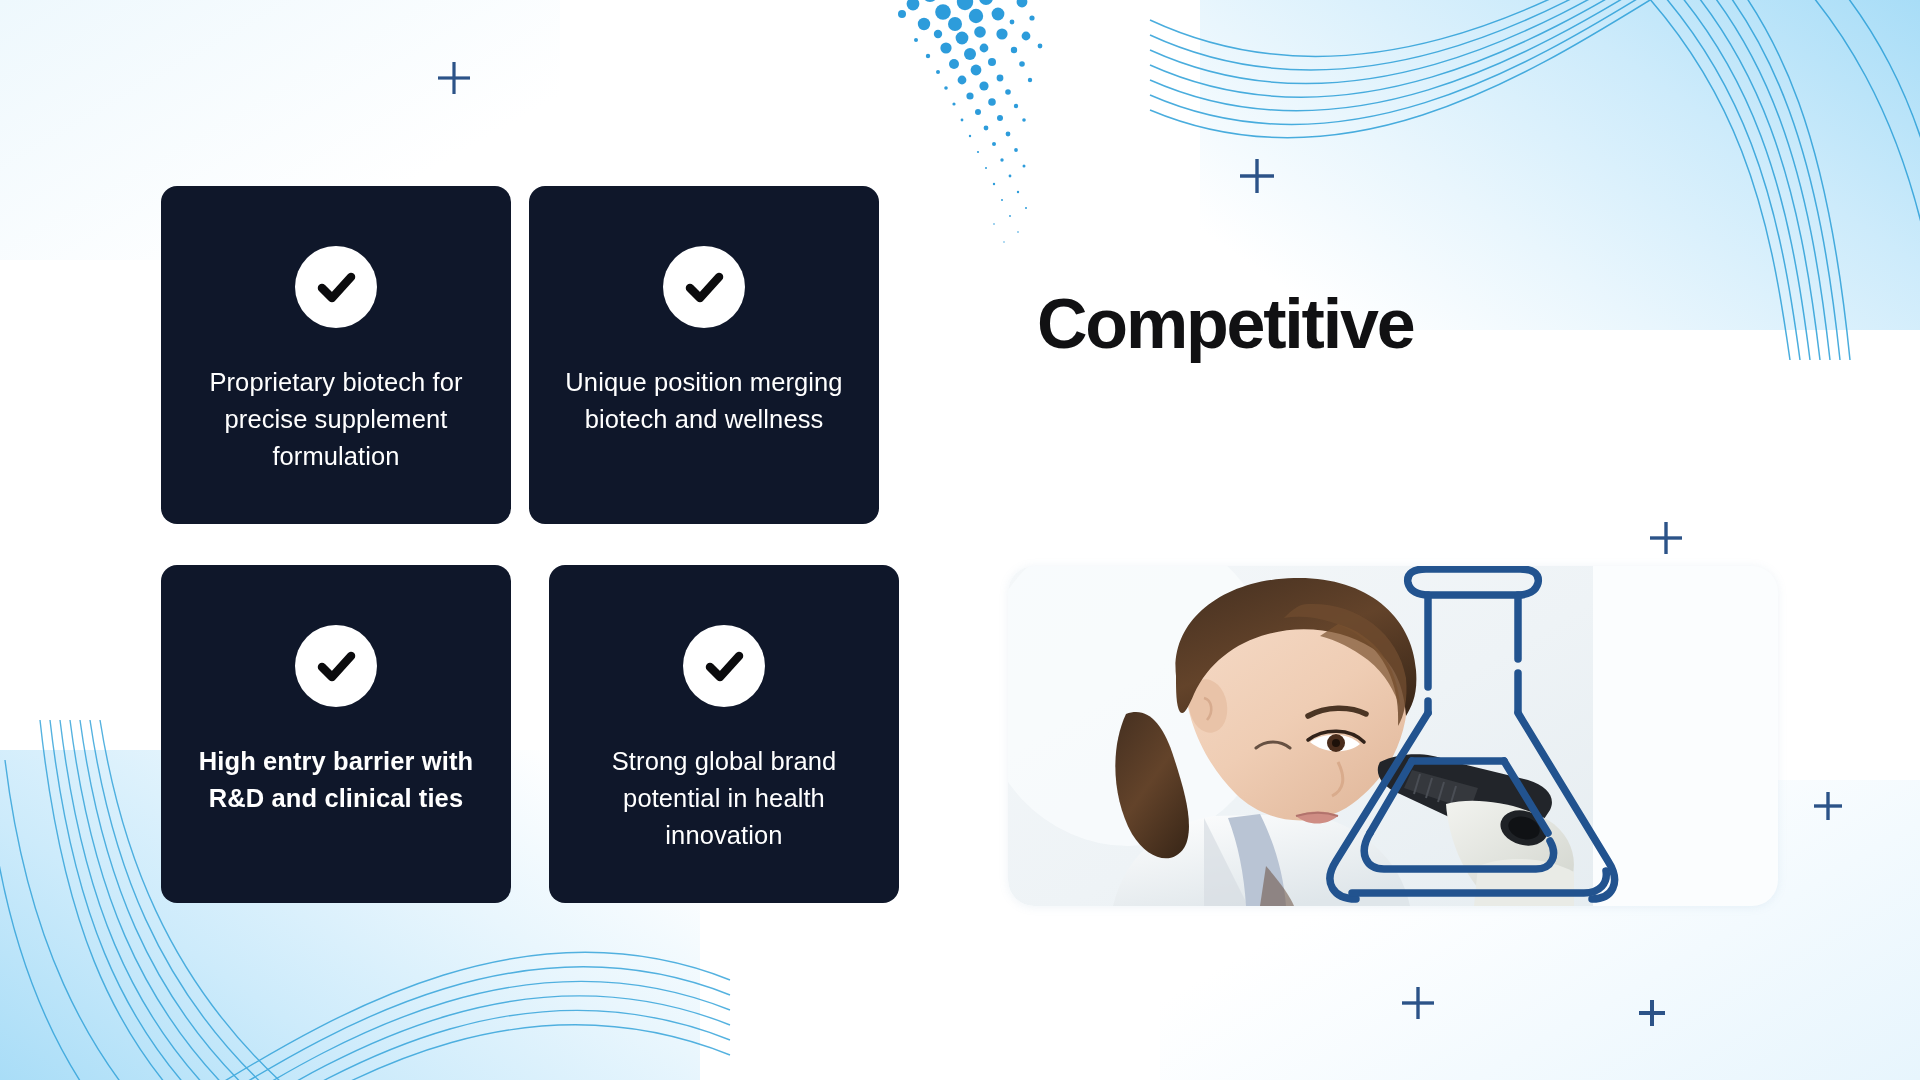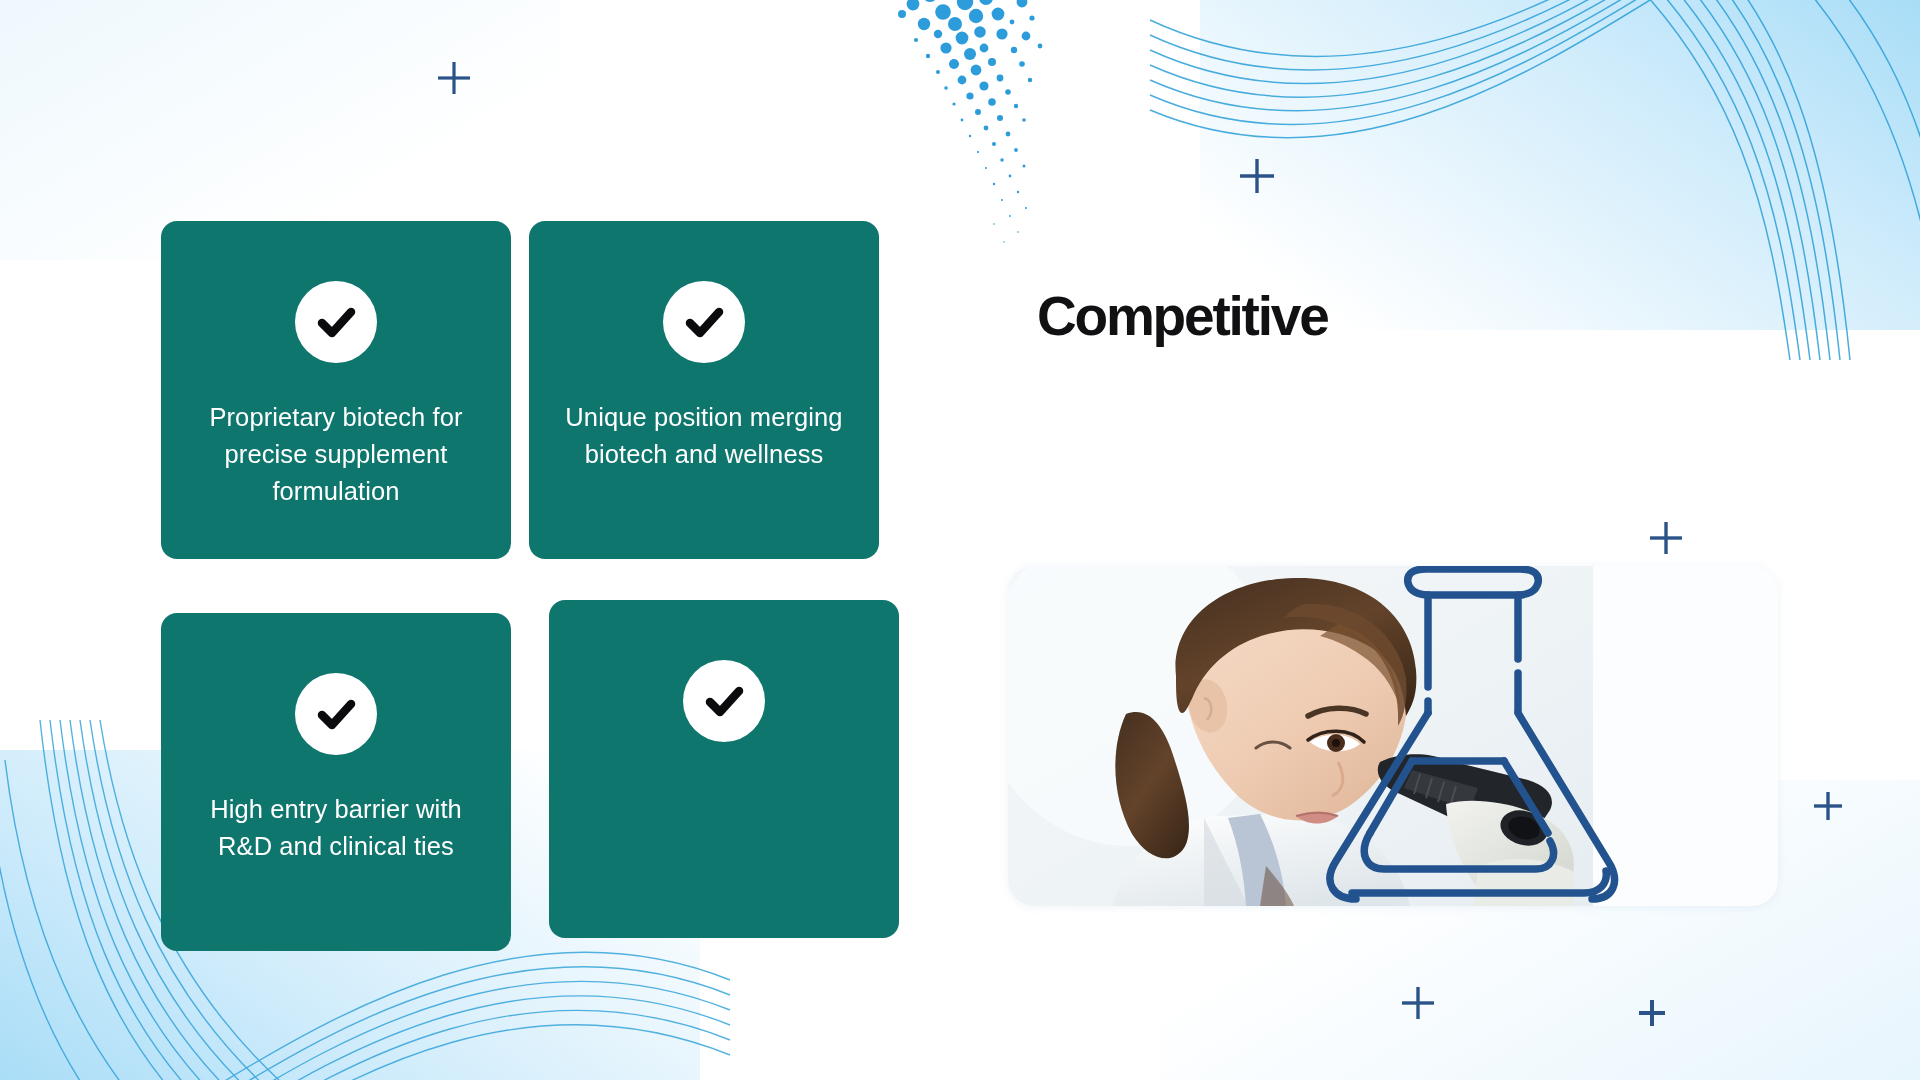--- a/index.html
+++ b/index.html
@@ -43,30 +43,29 @@
   .photo-inner{
     position:absolute; left:0; top:0; width:585px; height:340px;
     border-radius:26px 0 0 26px; overflow:hidden;
   }
 
   
   .cards { position:absolute; left:161px; top:186px; }
   .card{
     position:absolute;
     width:350px; height:338px;
-    background:#0f766e;
+    background:#0f172a;
     border-radius:16px;
     display:flex; flex-direction:column;
     align-items:center;
     padding-top:60px;
-    margin-top:35px;
   }
   .card.c0{ left:0px;   top:0px; }
   .card.c1{ left:368px; top:0px; }
-  .card.c2{ left:0px;   top:392px; }
+  .card.c2{ left:0px;   top:379px;font-weight:bold; }
   .card.c3{ left:388px; top:379px; }
 
   .check-circle{
     width:82px; height:82px; border-radius:50%;
     background:#ffffff;
     display:flex; align-items:center; justify-content:center;
     flex:0 0 auto;
   }
   .card-text{
     margin-top:36px;
@@ -75,21 +74,21 @@
     color:#ffffff;
     font-size:25.5px;
     line-height:37px;
     letter-spacing:.1px;
   }
 
   
   .title{
     position:absolute; left:1037px; top:290px;
     width:640px;
-    font-size:55px;
+    font-size:70px;
     font-weight:bold;
     line-height:.98;
     letter-spacing:-2.2px;
     color:#111113;
   }
   .title .ln{ display:block; }
 </style>
 </head>
 <body>
 
@@ -394,17 +393,18 @@
       </div>
       <div class="card-text">High entry barrier with R&amp;D and clinical ties</div>
     </div>
 
     <div class="card c3">
       <div class="check-circle">
         <svg width="46" height="46" viewBox="0 0 46 46">
             <path d="M9,24 L19,34 L38,13" fill="none" stroke="#0b0b0d" stroke-width="8.5" stroke-linecap="round" stroke-linejoin="round"></path>
           </svg>
       </div>
+      <div class="card-text">Strong global brand potential in health innovation</div>
     </div>
 
   </div>
 
 </div>
 
 </body></html>

